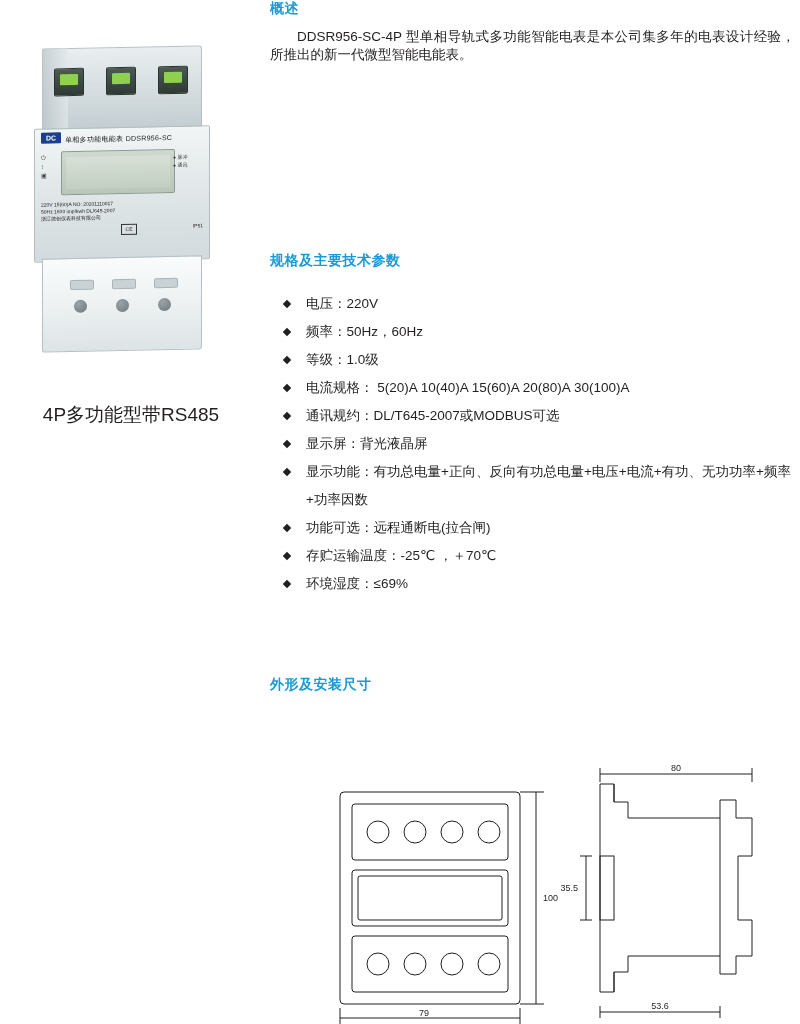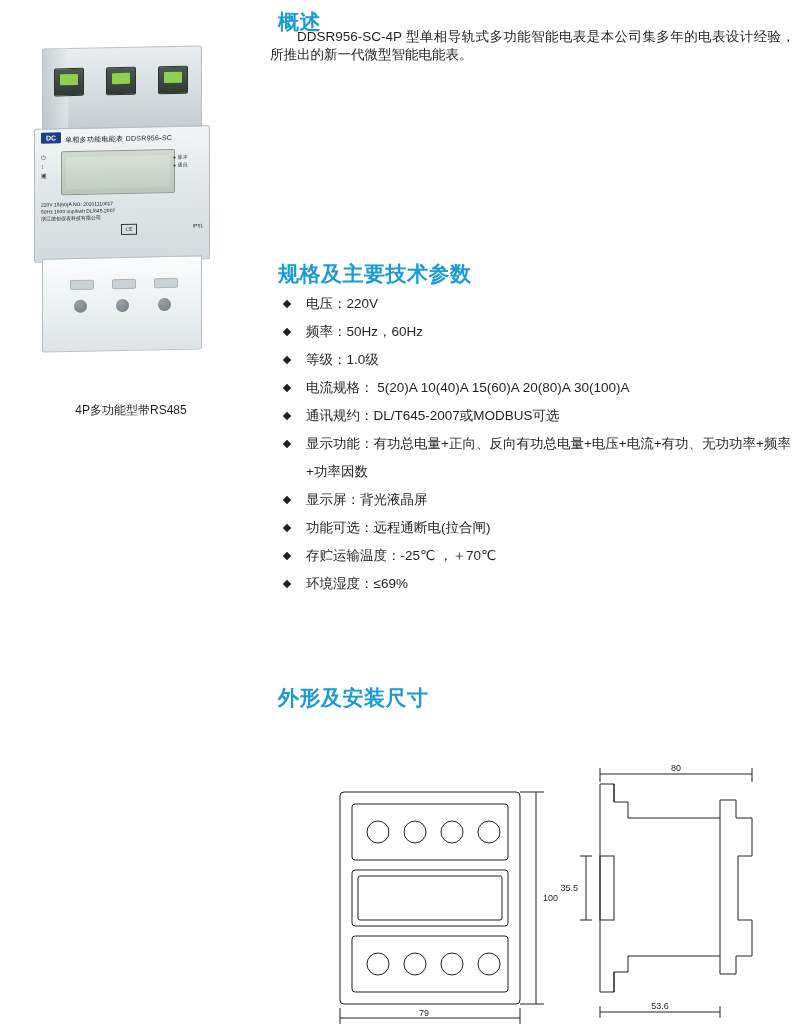--- a/index.html
+++ b/index.html
@@ -97,29 +97,29 @@
   .m-slot.s3{left:120px;}
   .m-hole{
     position:absolute;top:252px;width:13px;height:13px;border-radius:50%;
     background:radial-gradient(circle at 35% 30%,#9aa4a8,#6e787c);
   }
   .m-hole.h1{left:40px;}
   .m-hole.h2{left:82px;}
   .m-hole.h3{left:124px;}
   .caption{
     position:absolute;left:0;top:402px;width:262px;text-align:center;
-    font-size:12px;color:#231f20;
+    font-size:19px;color:#231f20;
   }
 
   
   .right-col{
     position:absolute;left:262px;top:0;width:538px;
   }
   h2.sec{
-    color:#1a9ad7;font-size:21px;font-weight:bold;margin:8px;
+    color:#1a9ad7;font-size:14px;font-weight:bold;margin:0;
     letter-spacing:.5px;
   }
   .s1-title{position:absolute;left:8px;top:0px;}
   .para{
     font-size:13.5px;line-height:18px;color:#231f20;text-align:justify;
     margin:0;
   }
   .paras{position:absolute;left:8px;top:28px;width:525px;}
   .para + .para{margin-top:0;}
   .s2-title{position:absolute;left:8px;top:252px;}
@@ -228,25 +228,25 @@
       <div class="spec-li">
           <span class="dia"></span>
           <span class="cont">电流规格： 5(20)A  10(40)A  15(60)A  20(80)A  30(100)A</span>
         </div>
       <div class="spec-li">
           <span class="dia"></span>
           <span class="cont">通讯规约：DL/T645-2007或MODBUS可选</span>
         </div>
       <div class="spec-li">
           <span class="dia"></span>
+          <span class="cont">显示屏：背光液晶屏</span>
+        </div>
+      <div class="spec-li">
+          <span class="dia"></span>
           <span class="cont">显示功能：有功总电量+正向、反向有功总电量+电压+电流+有功、无功功率+频率+功率因数</span>
-        </div>
-      <div class="spec-li">
-          <span class="dia"></span>
-          <span class="cont">显示屏：背光液晶屏</span>
         </div>
       <div class="spec-li">
           <span class="dia"></span>
           <span class="cont">功能可选：远程通断电(拉合闸)</span>
         </div>
       <div class="spec-li">
           <span class="dia"></span>
           <span class="cont">存贮运输温度：-25℃ ，＋70℃</span>
         </div>
       <div class="spec-li">

